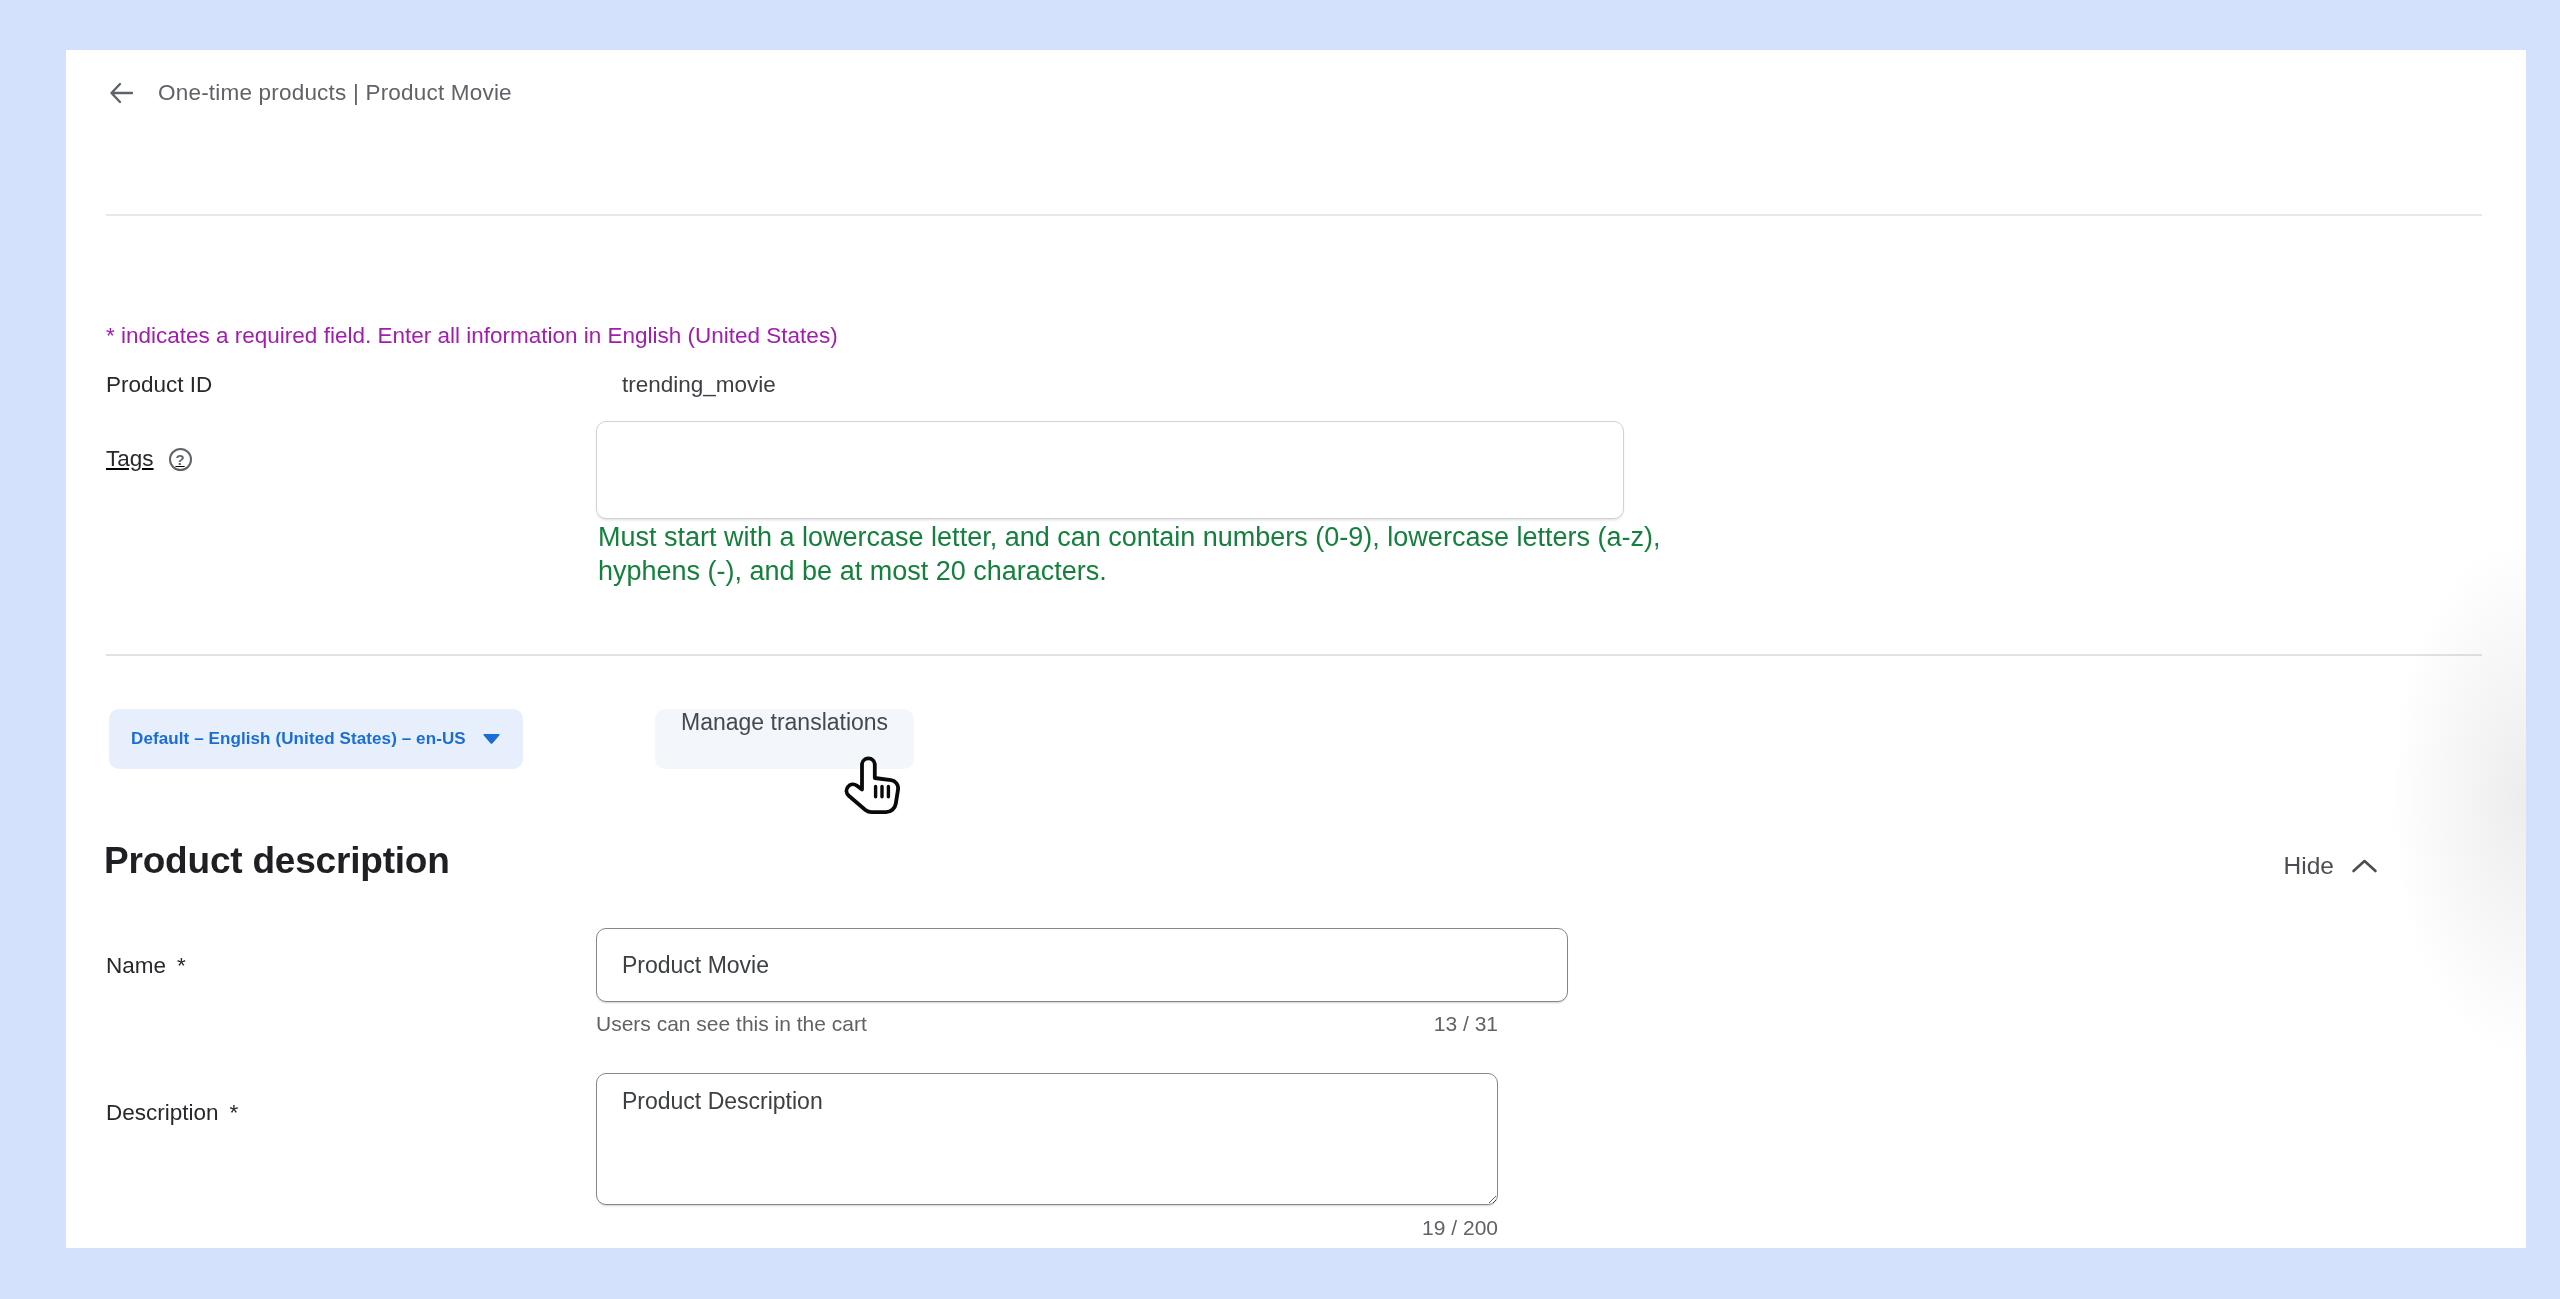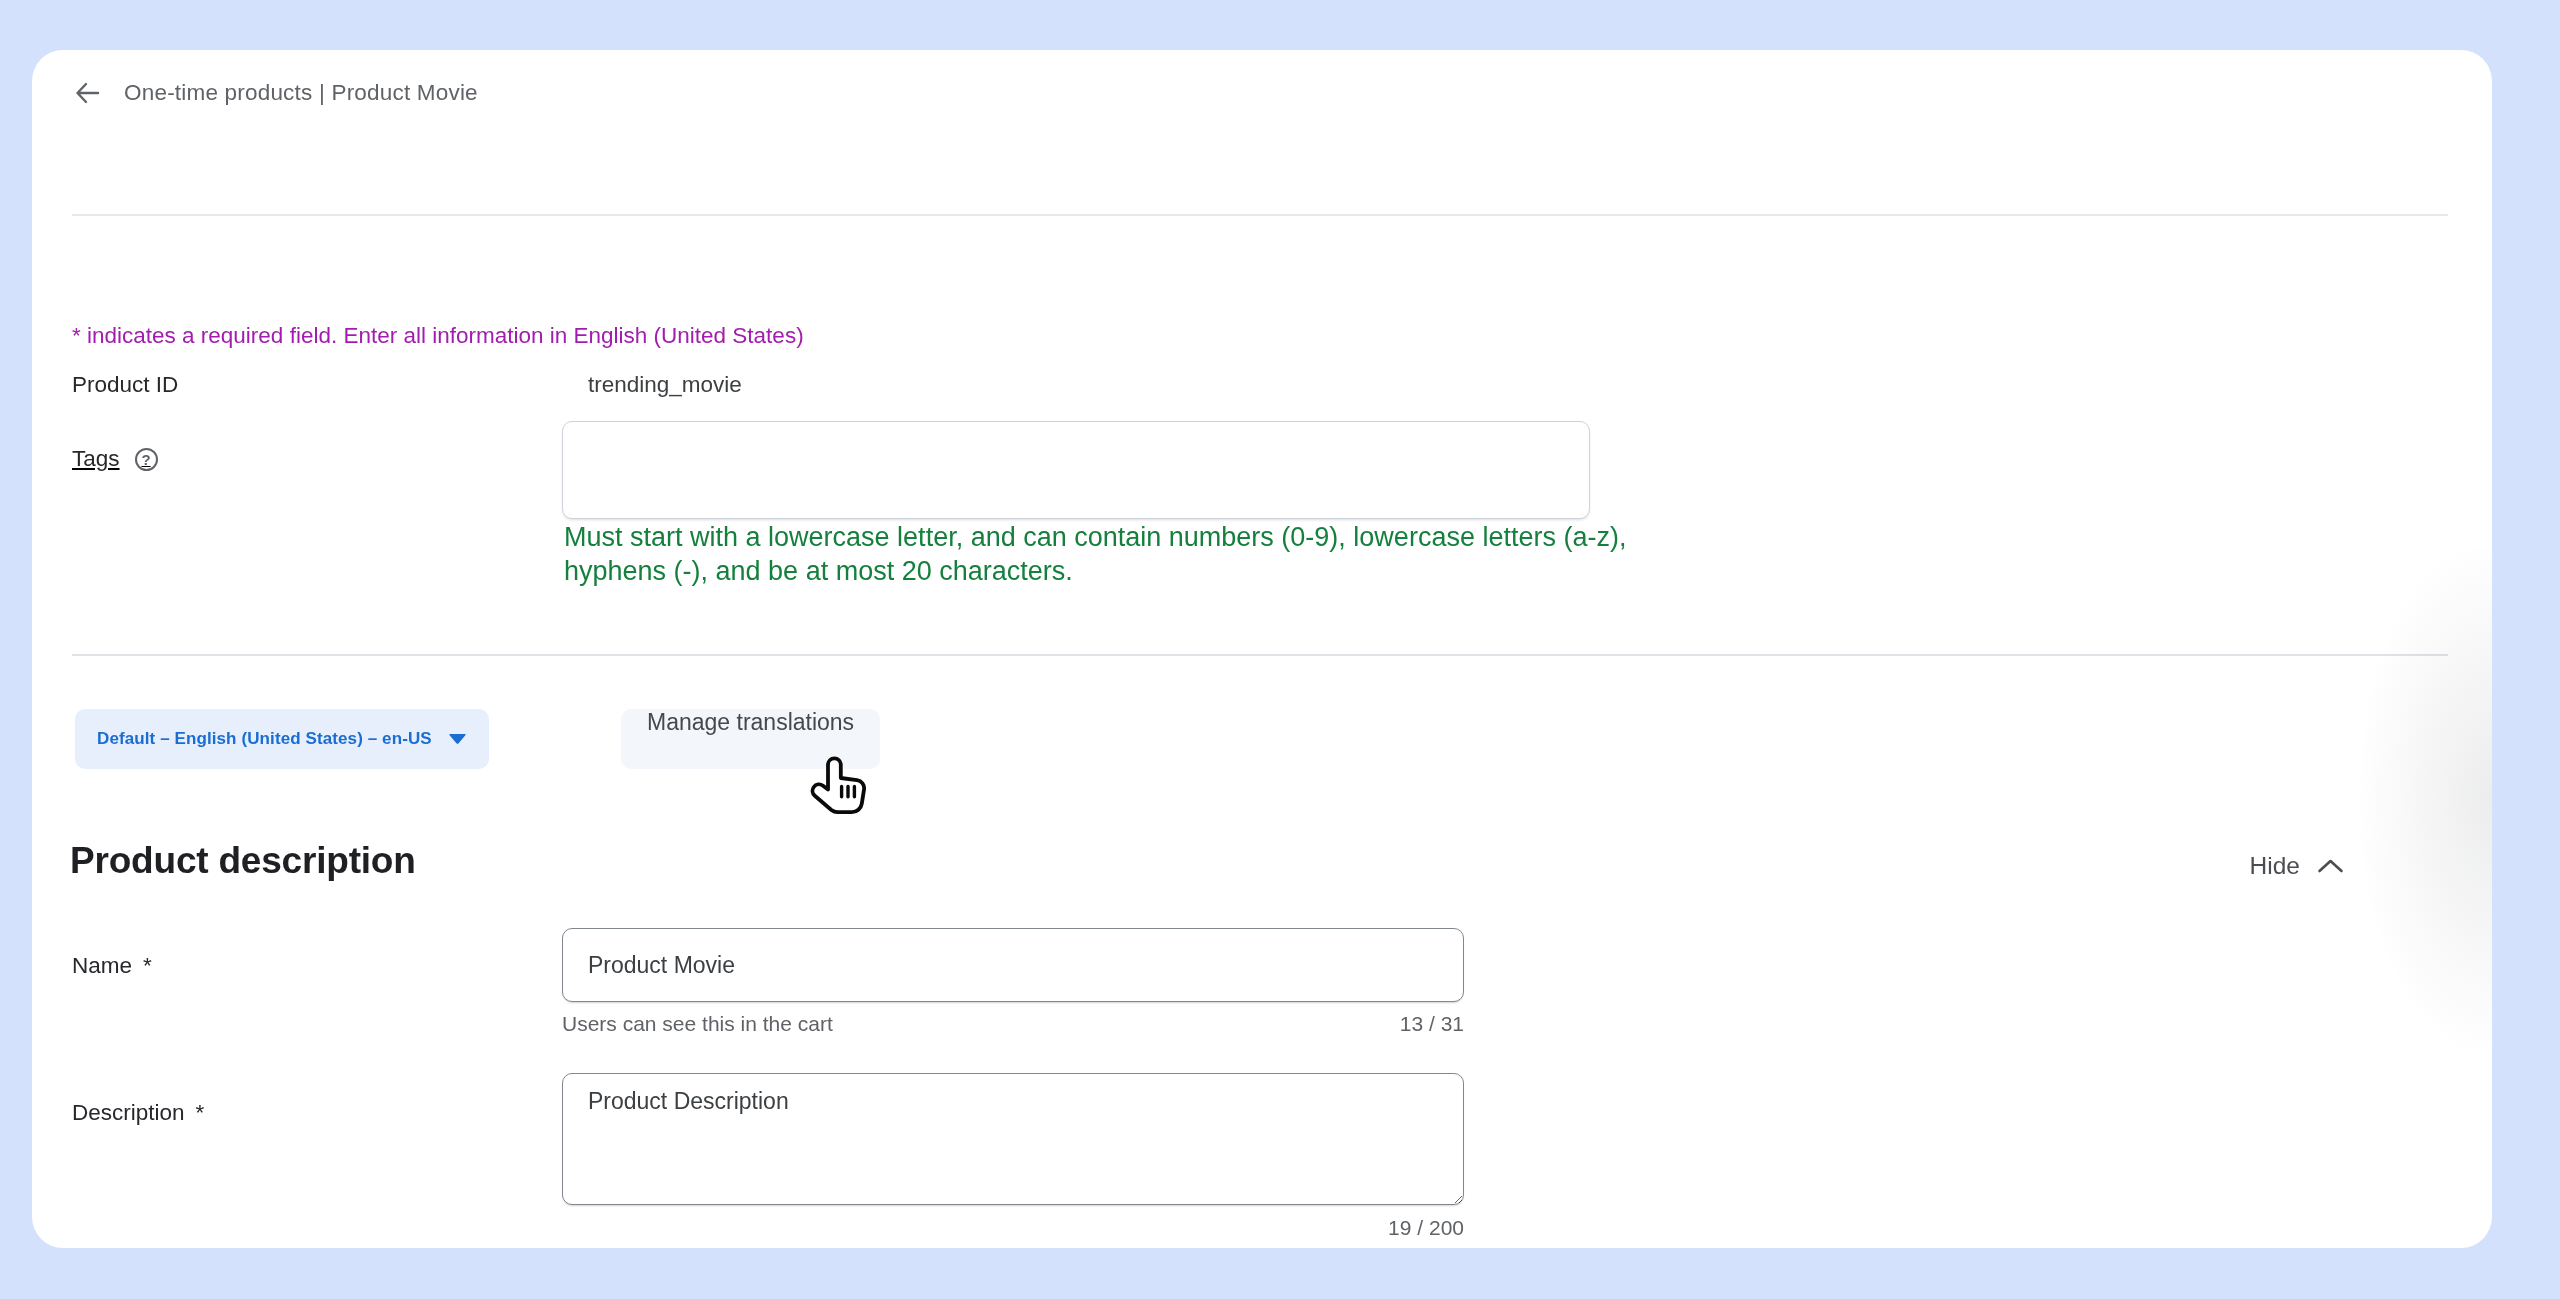--- a/index.html
+++ b/index.html
@@ -4,23 +4,23 @@
 <style>
   * { box-sizing: border-box; }
   html, body { margin:0; padding:0; }
   body {
     width: 2560px; height: 1299px;
     background: #d3e1fc;
     font-family: "Liberation Sans", "DejaVu Sans", sans-serif;
     overflow: hidden; position: relative;
   }
   .card {
-    position: absolute; left: 32px; top: 50px;
+    position: absolute; left: 66px; top: 50px;
     width: 2460px; height: 1198px;
-    background: #ffffff; overflow: hidden; border-radius: 31px;
+    background: #ffffff; overflow: hidden;
   }
   .right-blob {
     position: absolute; right: 0; top: 498px; width: 210px; height: 660px;
     background: radial-gradient(ellipse 90% 55% at 100% 38%, rgba(70,75,80,0.10), rgba(70,75,80,0) 72%);
     pointer-events: none;
   }
   .breadcrumb-row {
     position: absolute; left: 38px; top: 26px;
     display: flex; align-items: center; gap: 20px;
   }
@@ -78,21 +78,21 @@
     font-size: 37px; font-weight: 700; color: #1f2023; letter-spacing: -0.2px;
   }
   .hide-btn {
     position: absolute; top: 802px; right: 148px;
     display: flex; align-items: center; gap: 17px;
     font-size: 24.5px; color: #4a4d51; cursor: pointer;
   }
 
   .name-label-row { position: absolute; left: 40px; top: 903px; display: flex; }
   .name-input {
-    position: absolute; left: 530px; top: 878px; width: 902px; height: 74px;
+    position: absolute; left: 530px; top: 878px; width: 972px; height: 74px;
     border: 1.5px solid #82878d; border-radius: 10px;
     padding: 0 25px; outline: none; background: #fff;
     font: 23px "Liberation Sans", sans-serif; color: #3c4043;
     box-shadow: 0 2px 2px -1px rgba(0,0,0,0.18);
   }
   .name-meta-row {
     position: absolute; left: 530px; top: 962px; width: 902px;
     display: flex; justify-content: space-between;
     font-size: 21px; color: #5f6368;
   }

